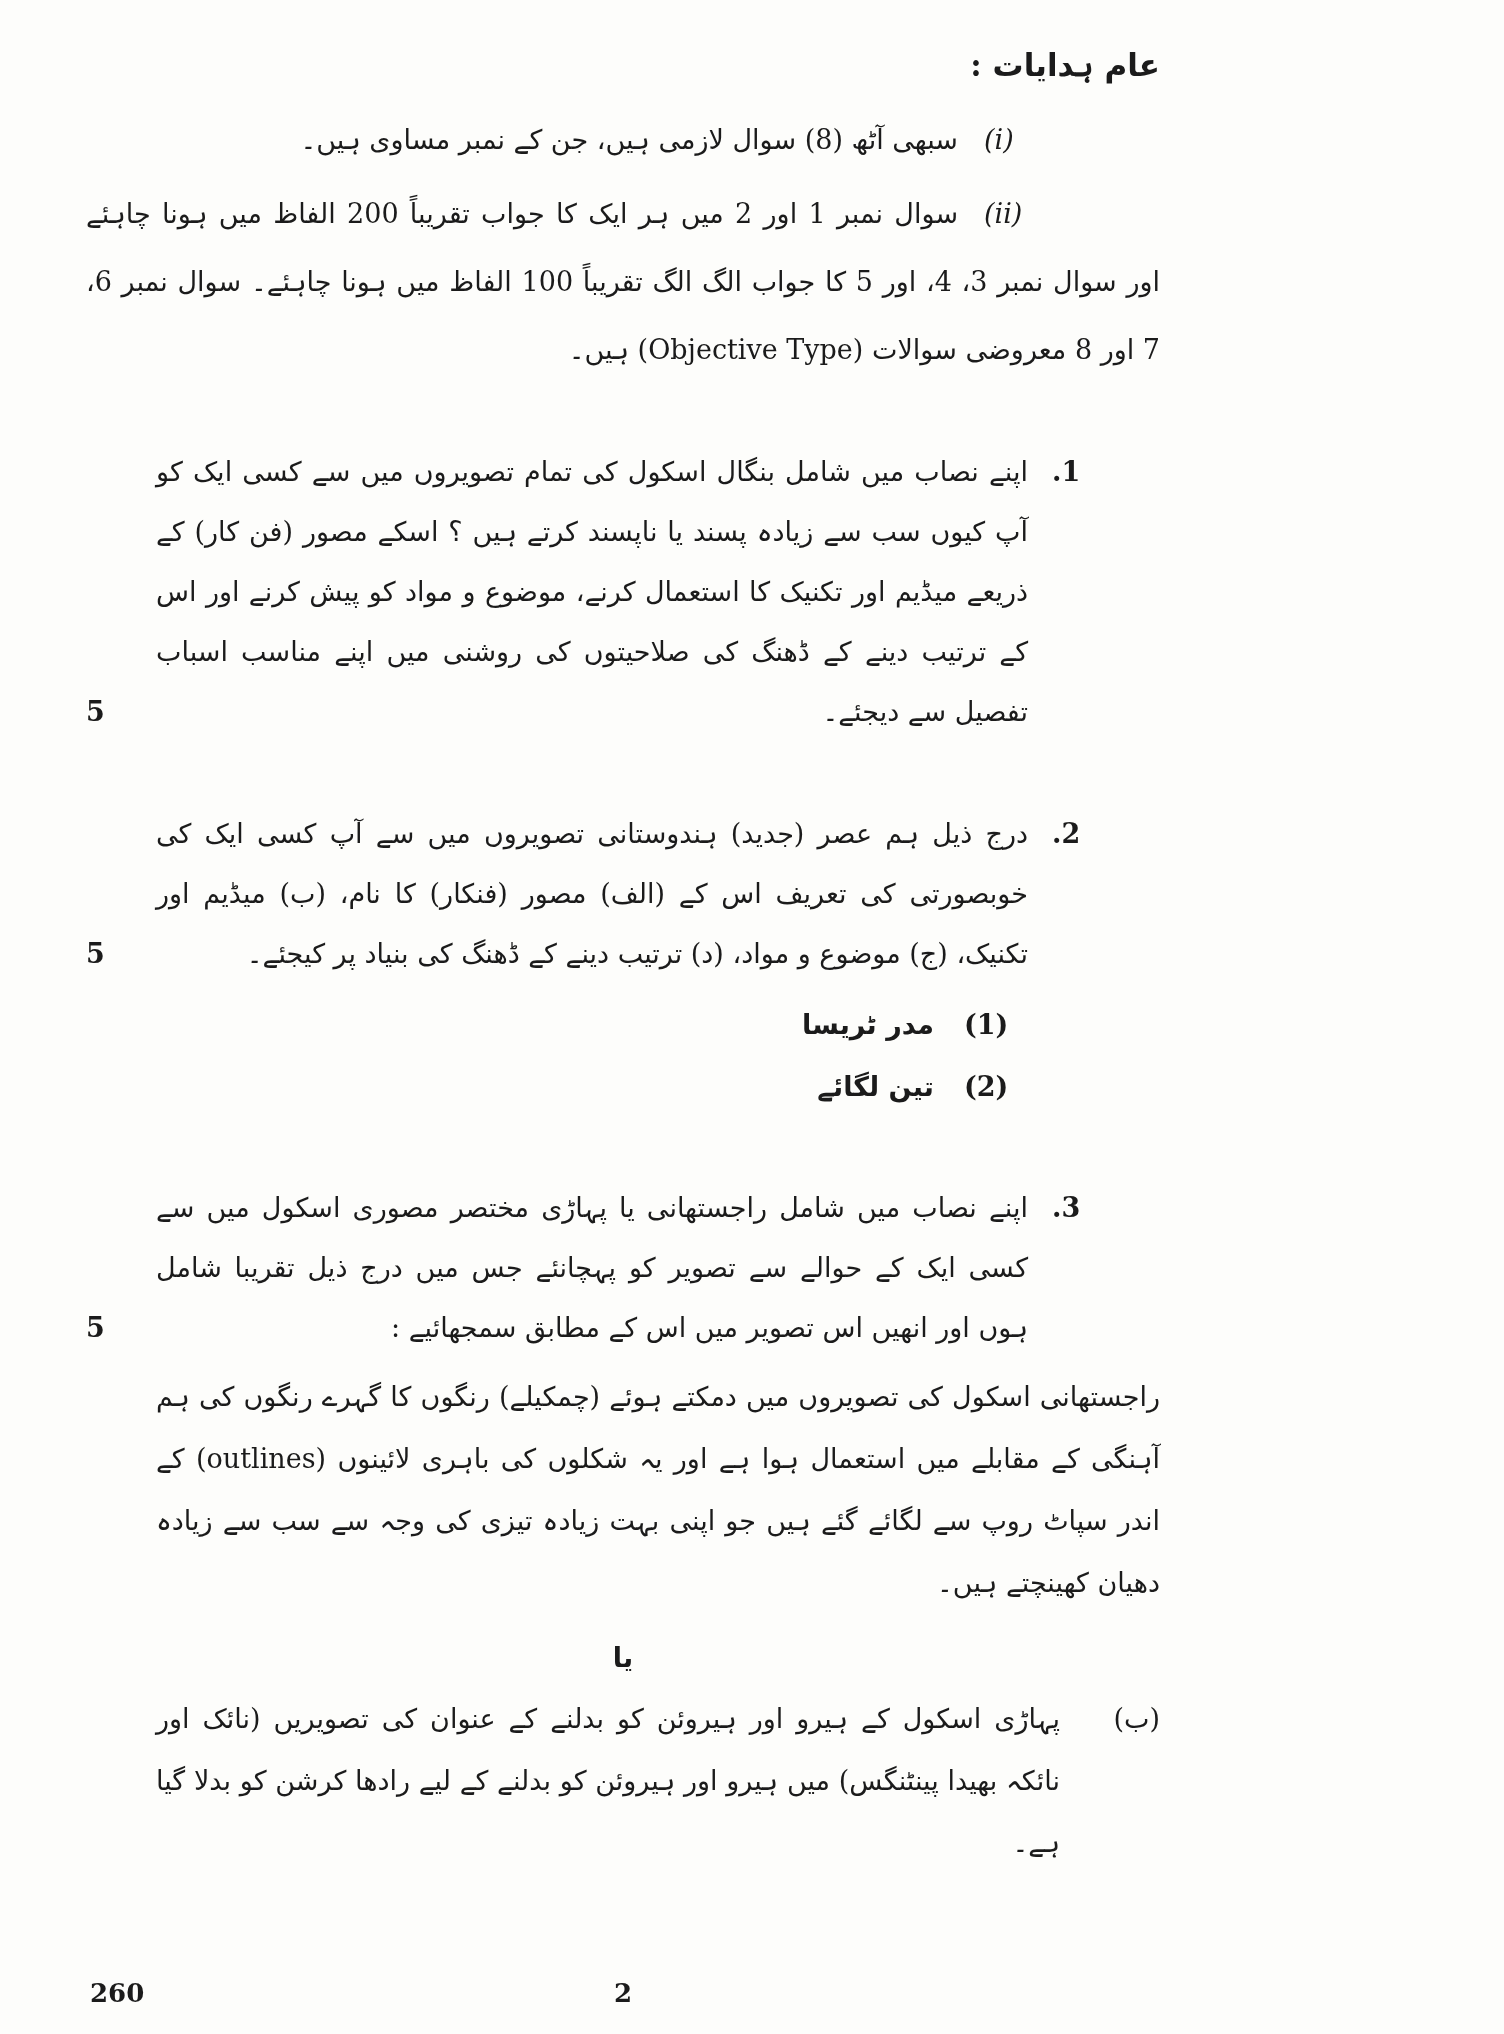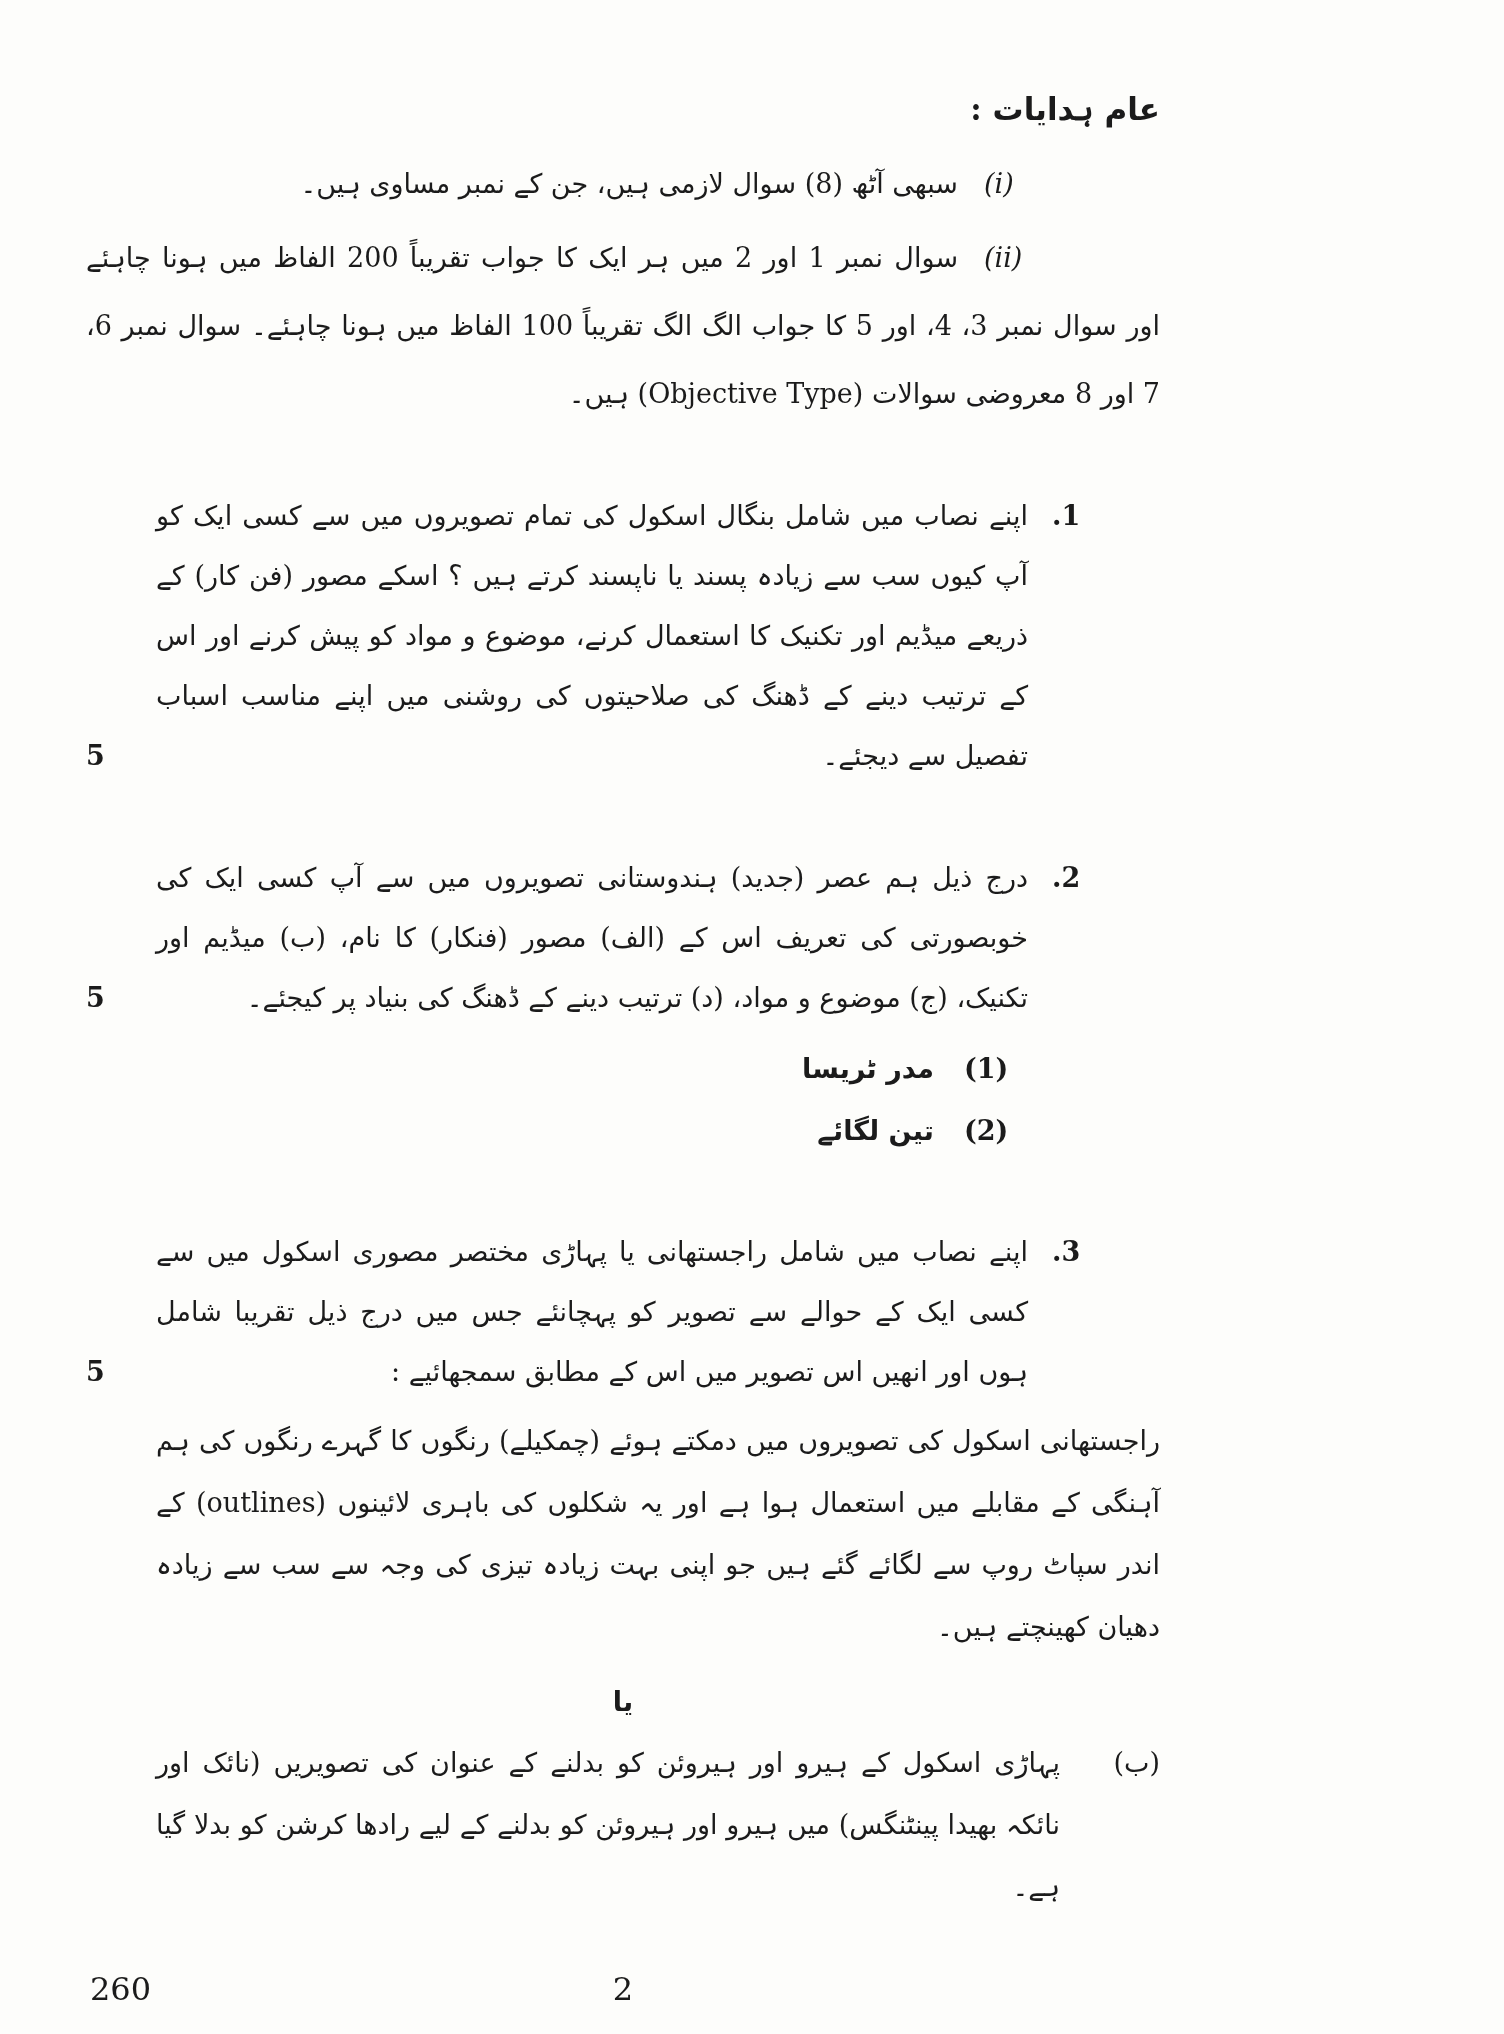--- a/index.html
+++ b/index.html
@@ -8,21 +8,21 @@
   .page {
     position: relative;
     width: 1504px;
     height: 2034px;
     margin: 0 auto;
     background: #fdfdfb;
     color: #1b1b1b;
     font-family: "DejaVu Serif", "DejaVu Sans", serif;
     font-size: 27px;
     direction: rtl;
-    padding: 88px 344px 0 86px;
+    padding: 44px 344px 0 86px;
     overflow: hidden;
   }
 
   
   .heading {
     font-weight: bold;
     font-size: 31px;
     text-align: right;
     line-height: 42px;
     margin-bottom: 20px;
@@ -110,22 +110,22 @@
     margin-top: 22px;
   }
 
   
   .footer {
     position: absolute;
     left: 86px;
     right: 344px;
     bottom: 26px;
     direction: ltr;
-    font-weight: normal;
-    font-size: 32px;
+    font-weight: bold;
+    font-size: 26px;
   }
   .paper-code { position: absolute; left: 4px; bottom: 0; }
   .page-num { text-align: center; }
 </style>
 </head>
 <body>
 
 <div class="page">
 
   <div class="heading">عام ہدایات :</div>

